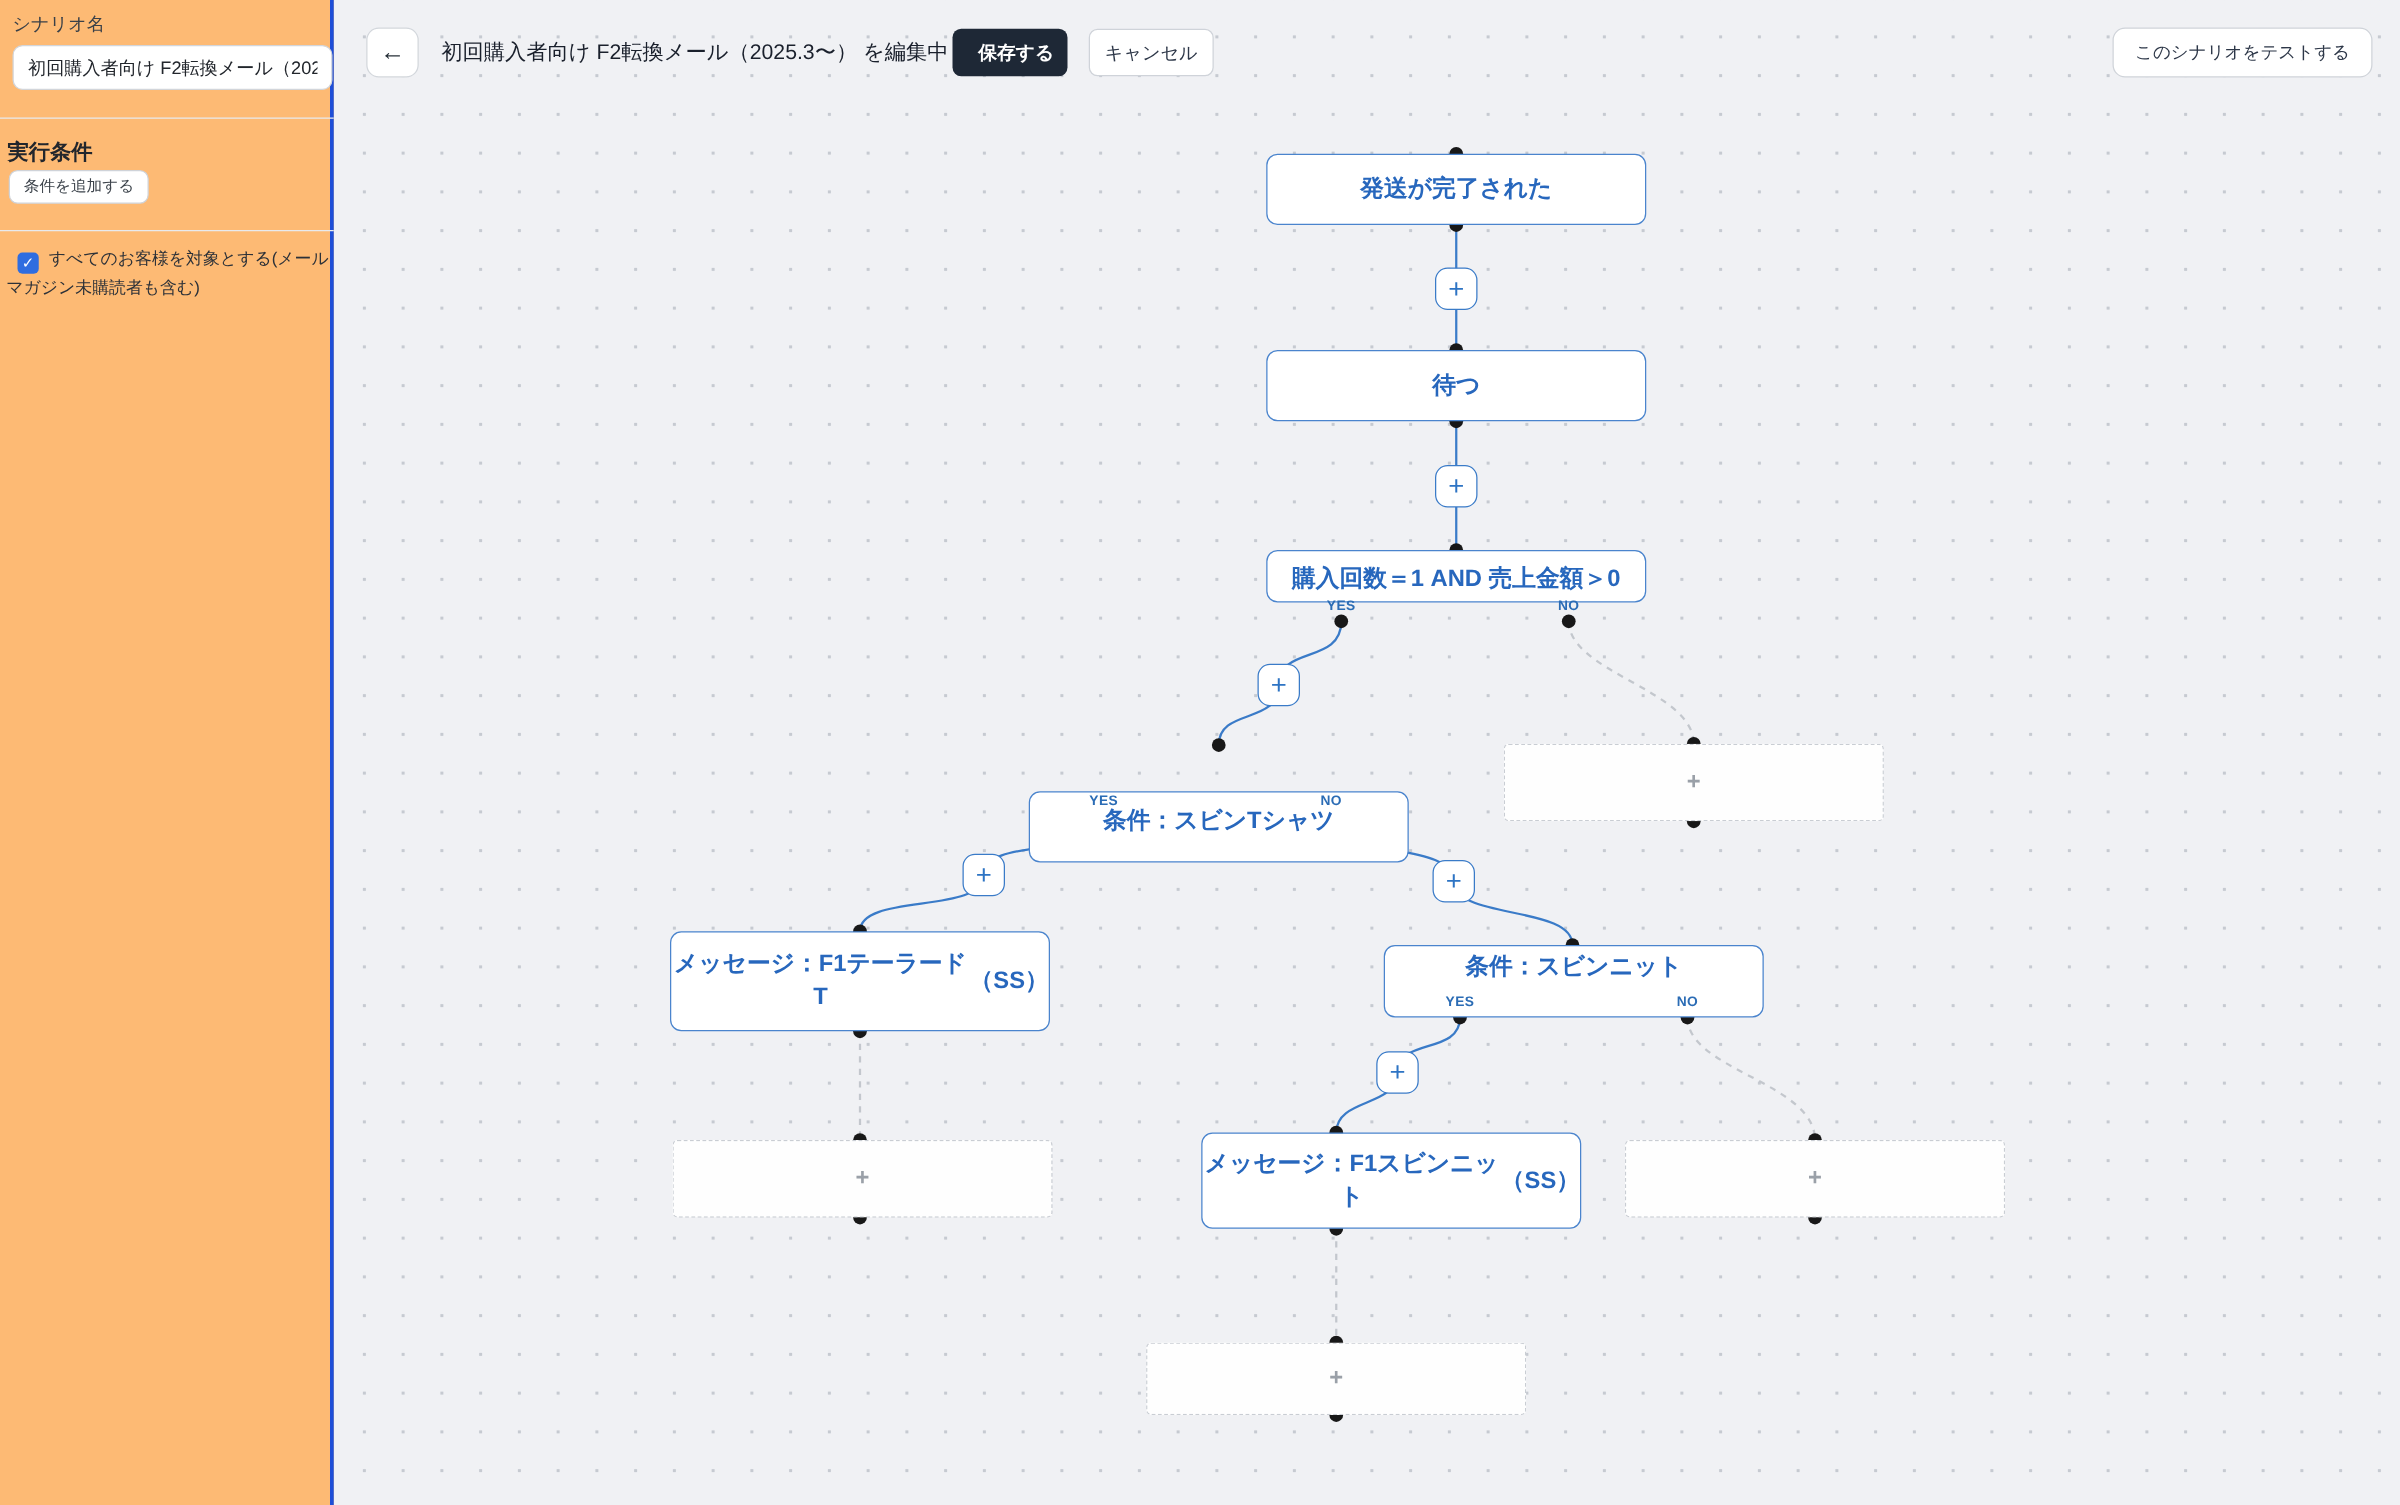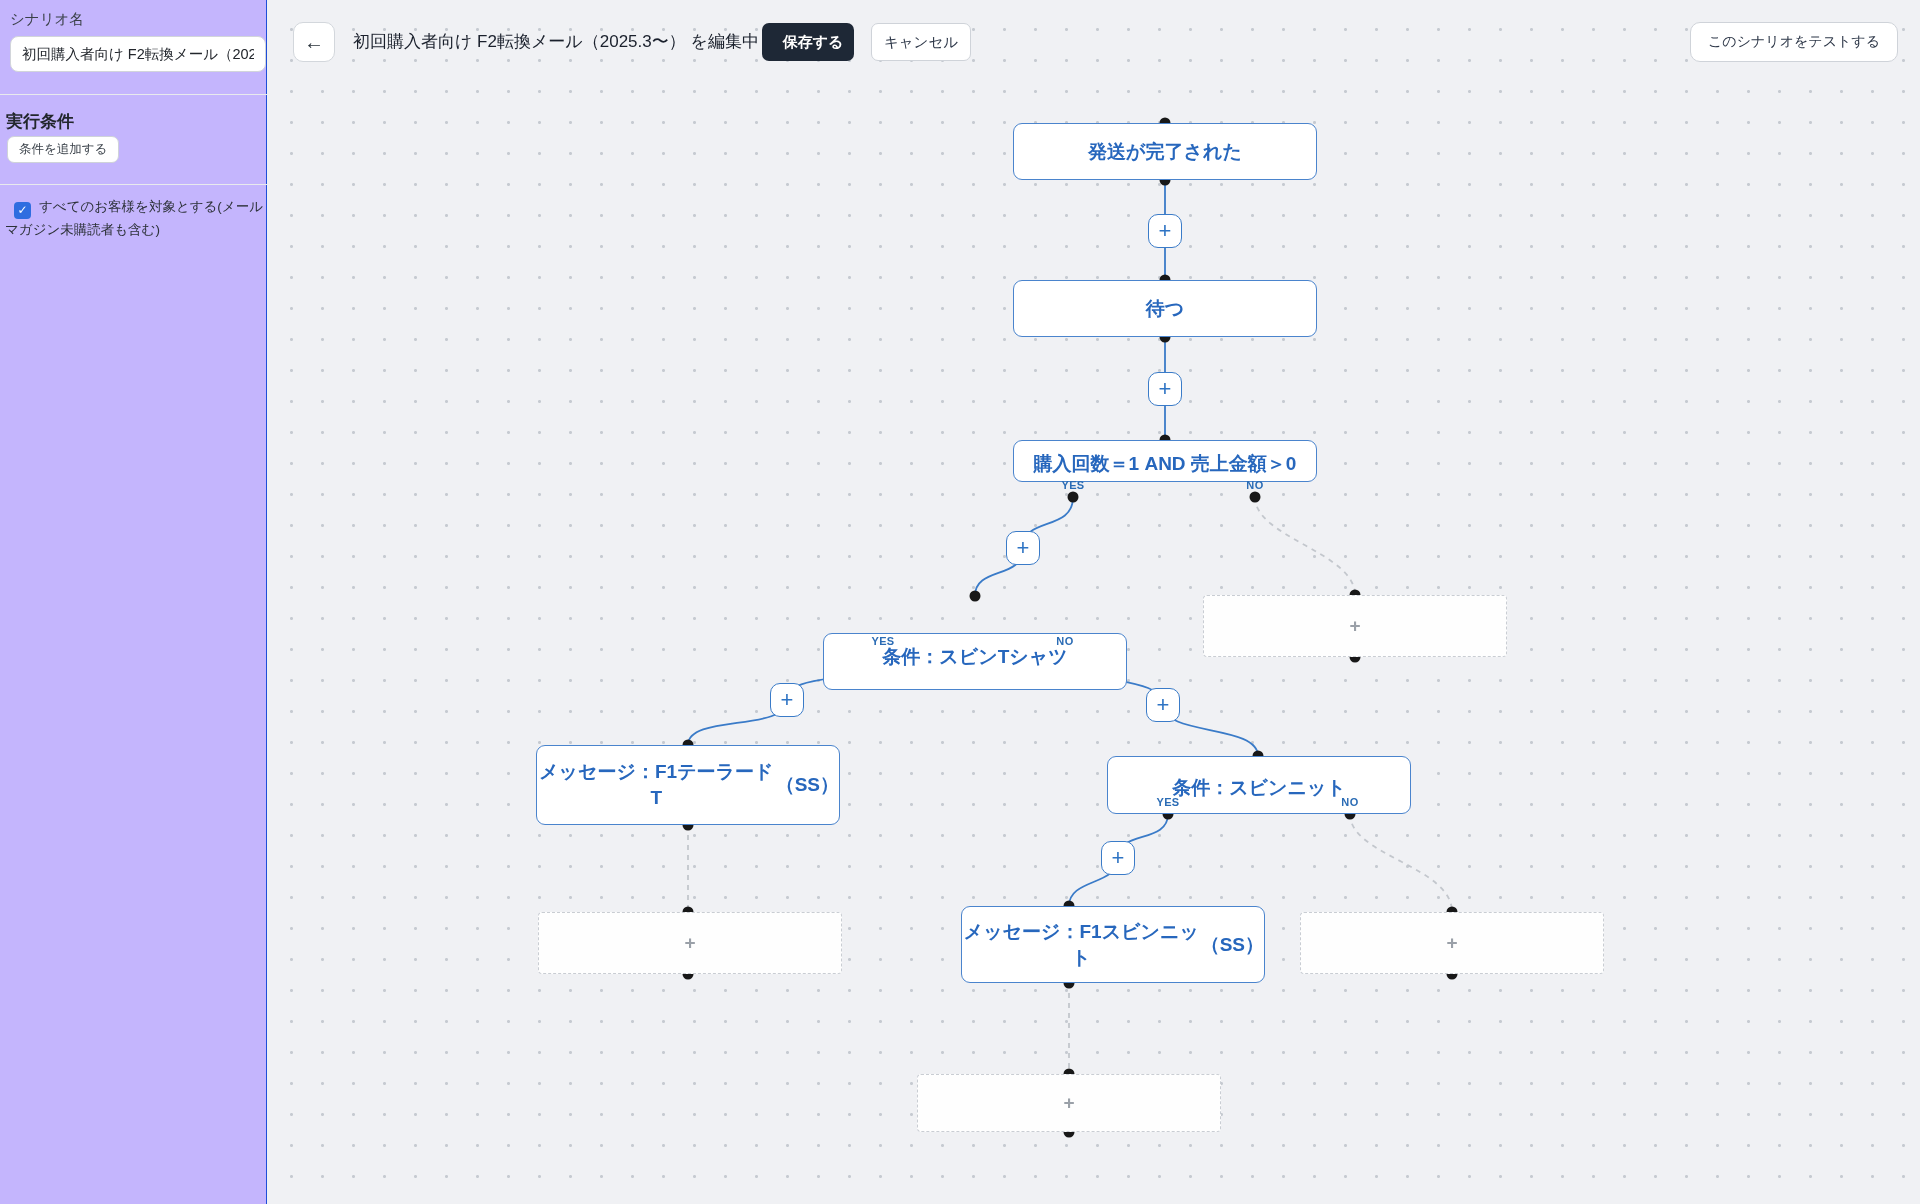--- a/index.html
+++ b/index.html
@@ -2,21 +2,21 @@
 <html lang="ja"><head>
 <meta charset="utf-8">
 <style>
   * { margin:0; padding:0; box-sizing:border-box; }
   html,body { width:1920px; height:1204px; overflow:hidden;
     font-family:"Liberation Sans","DejaVu Sans",sans-serif; }
   #app { position:relative; width:1920px; height:1204px; background:#f0f1f4; }
 
   
   #sidebar { position:absolute; left:0; top:0; width:267px; height:1204px;
-    background:#c4b5fd; border-right:1px solid #1d4ed8; z-index:5; }
+    background:#fdba74; border-right:3px solid #1d4ed8; z-index:5; }
   .sb-label { position:absolute; left:10px; top:10px; font-size:14.5px; color:#3a4048; }
   .sb-input { position:absolute; left:10px; top:36px; width:256px; height:36px;
     background:#fff; border:1px solid #d2d5da; border-radius:8px; padding:0 11px;
     font-size:14.5px; color:#22262c; font-family:inherit; white-space:nowrap; overflow:hidden; }
   .sb-div1 { position:absolute; left:0; top:94px; width:267px; height:1px; background:#e8eaed; }
   .sb-head { position:absolute; left:6px; top:110px; font-size:17px; font-weight:700; color:#22262c; }
   .sb-add-btn { position:absolute; left:7px; top:136px; height:27px; padding:0 11px;
     background:#fff; border:1px solid #cfd3d9; border-radius:7px; font-size:12.5px;
     color:#3c434b; font-family:inherit; display:flex; align-items:center; cursor:pointer; }
   .sb-div2 { position:absolute; left:0; top:184px; width:267px; height:1px; background:#e8eaed; }
@@ -163,21 +163,21 @@
       </div>
     <div class="plus-btn" style="left:896px; top:705px;">
         <span>+</span>
       </div>
 
     <div class="node two-line" style="left:269px; top:745px; height:80px;">
       <span>メッセージ：F1テーラードT</span>
       <span>（SS）</span>
     </div>
 
-    <div class="node" style="left:840px; top:756px; height:58px; align-items:flex-start; padding-top:18px;">条件：スビンニット</div>
+    <div class="node" style="left:840px; top:756px; height:58px; align-items:flex-start; padding-top:4px;">条件：スビンニット</div>
     <div class="yn" style="left:901px; top:796px;">YES</div>
     <div class="yn" style="left:1083px; top:796px;">NO</div>
 
     <div class="plus-btn" style="left:851px; top:858px;">
         <span>+</span>
       </div>
 
     <div class="node two-line" style="left:650px; top:906px; height:77px;margin-left:44px;">
       <span>メッセージ：F1スビンニット</span>
       <span>（SS）</span>

